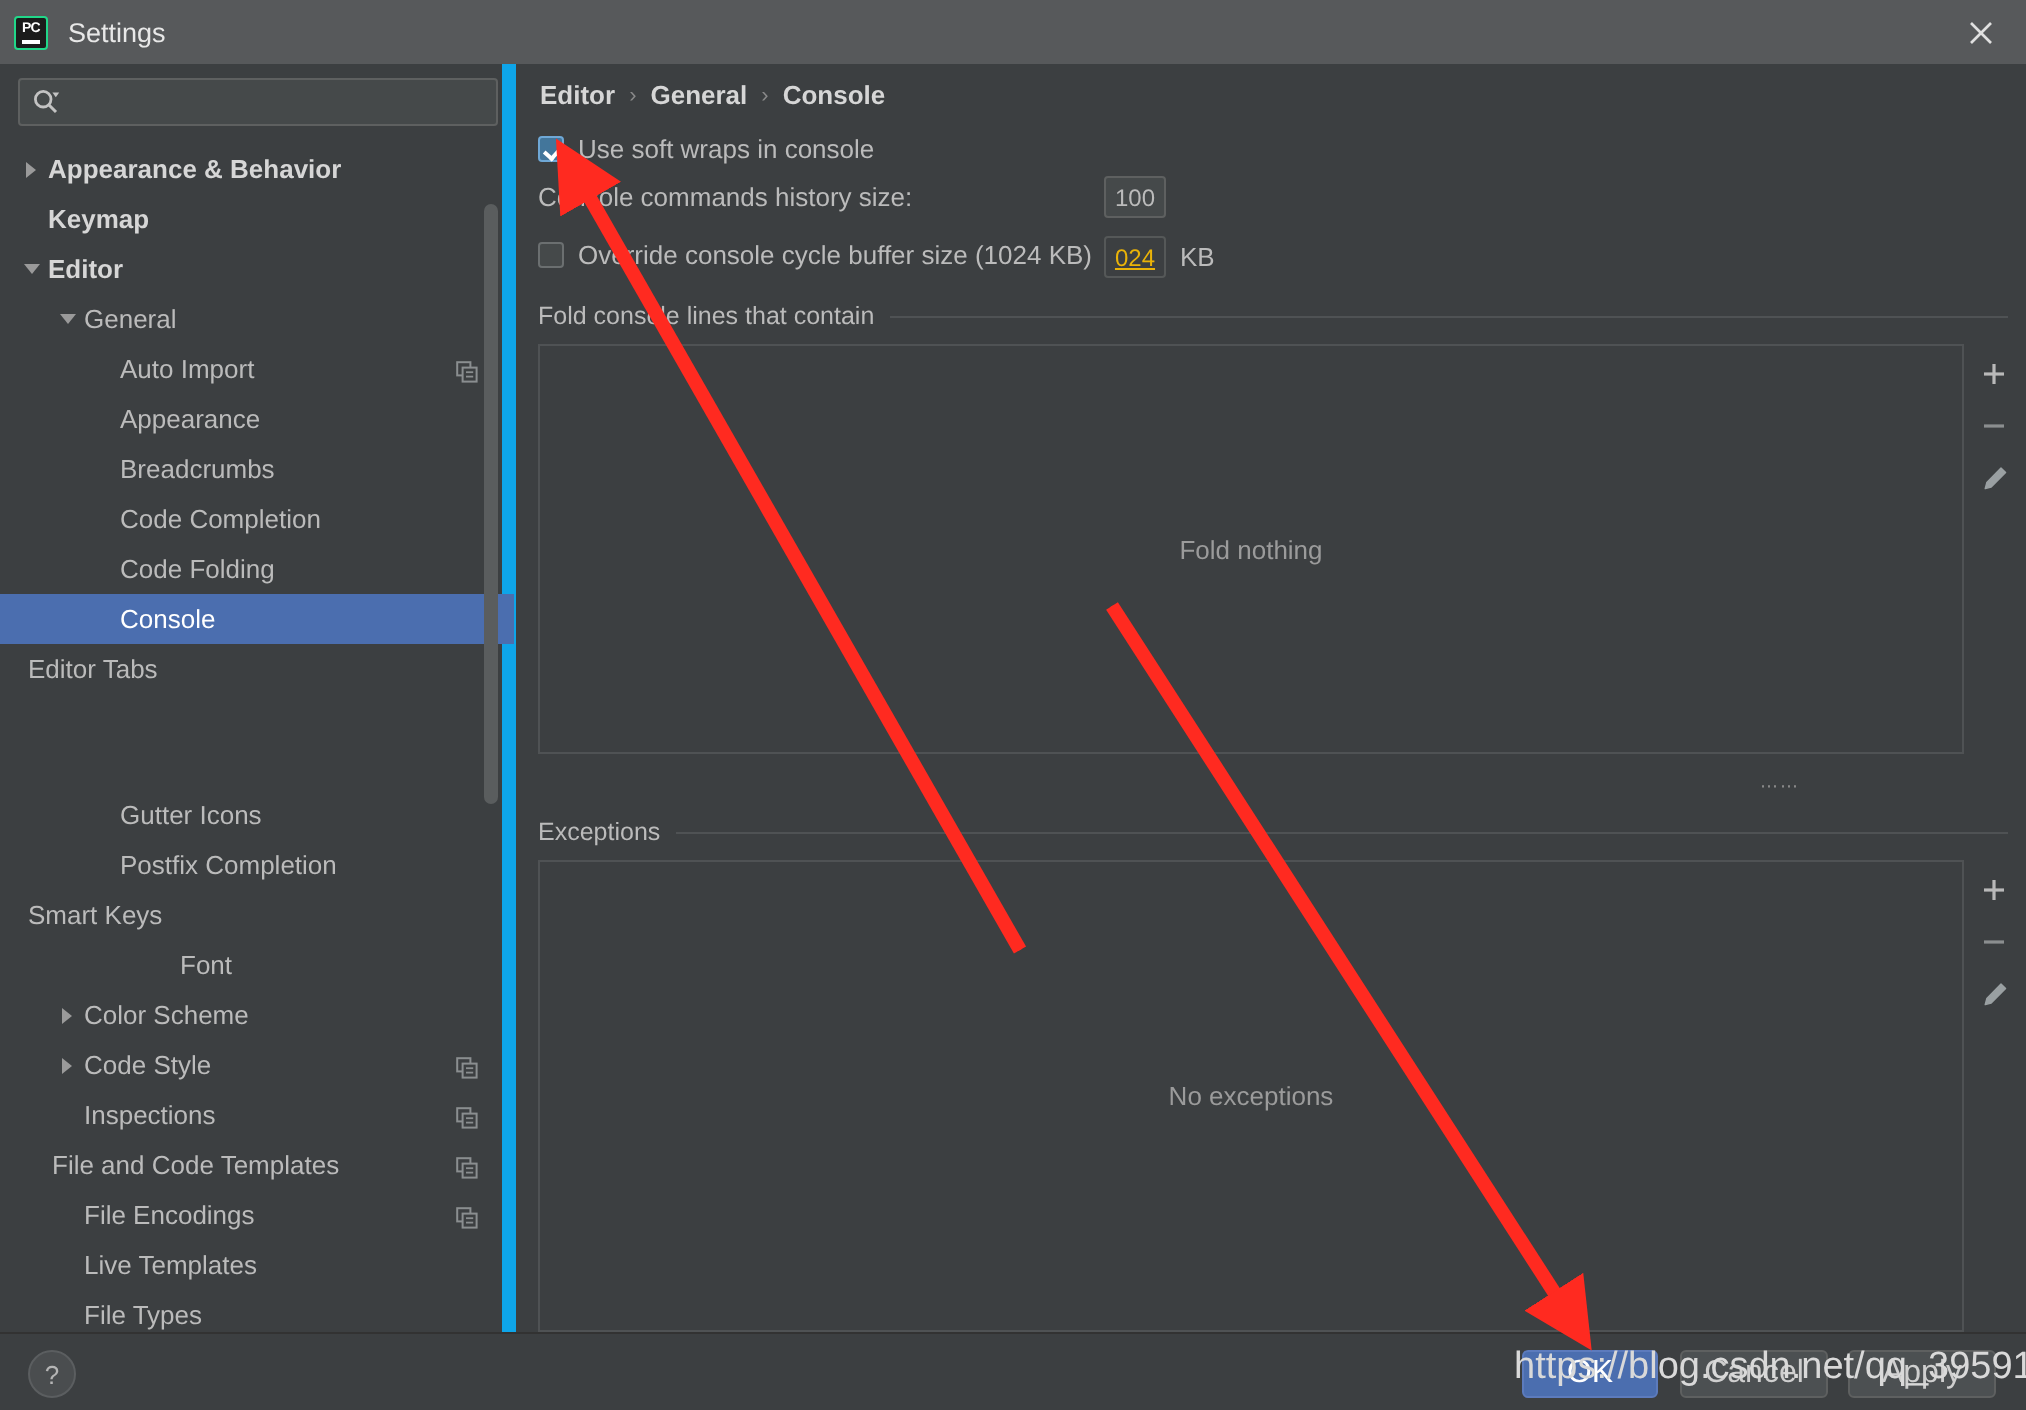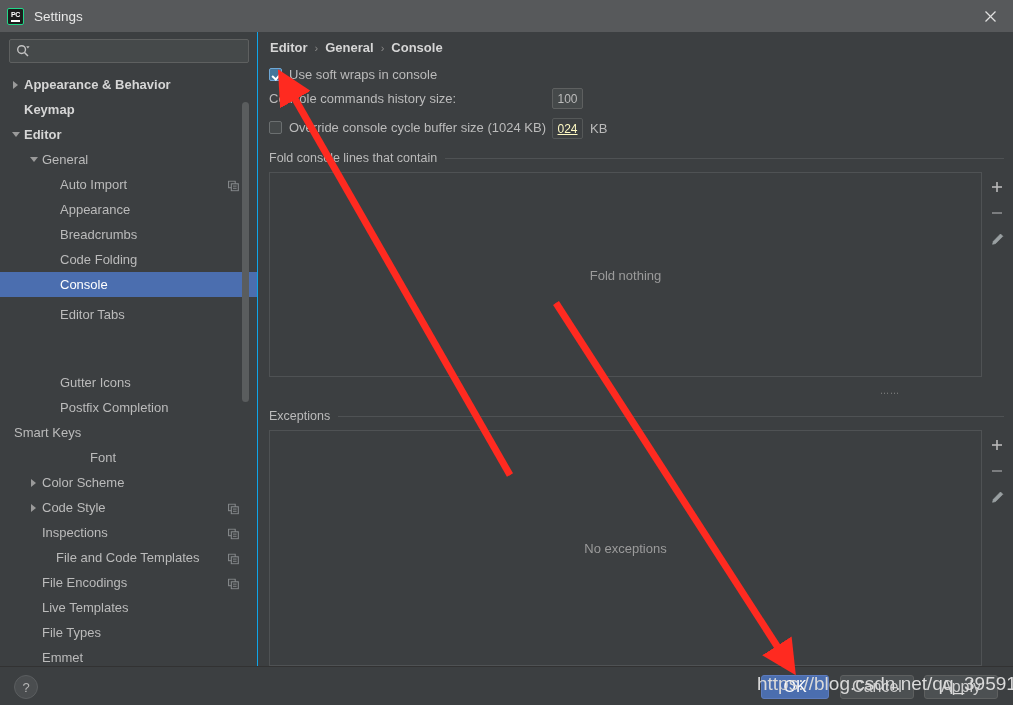--- a/index.html
+++ b/index.html
@@ -54,21 +54,21 @@
     display: flex; align-items: center; justify-content: center;
     color: #e0e0e0; font-size: 15px;
   }
   .close-btn svg { display:block; }
 
   
   .sidebar {
     position: absolute; left: 0; top: 32px;
     width: 258px; height: 634px;
     background: #3c3f41;
-    border-right: 1px solid #0ea5e9;
+    border-right: 7px solid #0ea5e9;
   }
   .search-wrap {
     position: absolute; left: 9px; top: 7px;
     width: 240px; height: 24px;
     background: #45494a;
     border: 1px solid #5e6060;
     border-radius: 2px;
     display: flex; align-items: center;
   }
   .search-icon { margin-left: 6px; display: flex; align-items: center; }
@@ -149,21 +149,21 @@
   .cb-label { margin-left: 7px; font-size: 13px; color: #bbbbbb; }
   .plain-label { font-size: 13px; color: #bbbbbb; }
 
   .numfield {
     width: 31px; height: 21px;
     background: #45494a; border: 1px solid #5e6060; border-radius: 2px;
     color: #bbbbbb; font-size: 12px;
     display: flex; align-items: center; justify-content: center;
     font-family: "Liberation Sans", sans-serif;
   }
-  .numfield.disabled { color: #fef9c3; background: #3c3f41; border-color: #555858; text-decoration: underline; }
+  .numfield.disabled { color: #eab308; background: #3c3f41; border-color: #555858; text-decoration: underline; }
 
   
   .group-title {
     position: absolute;
     display: flex; align-items: center; gap: 8px;
     font-size: 12.5px; color: #bbbbbb;
     width: 735px;
   }
   .group-title .line {
     flex: 1; height: 1px; background: #4f5254;
@@ -301,27 +301,31 @@
         <div class="tree-item" style="padding-left: 46px;">
           <span class="arrow none"></span>
           <span>Appearance</span>
         </div>
         <div class="tree-item" style="padding-left: 46px;">
           <span class="arrow none"></span>
           <span>Breadcrumbs</span>
         </div>
         <div class="tree-item" style="padding-left: 46px;">
           <span class="arrow none"></span>
+          <span>Code Completion</span>
+        </div>
+        <div class="tree-item" style="padding-left: 46px;">
+          <span class="arrow none"></span>
           <span>Code Folding</span>
         </div>
         <div class="tree-item selected" style="padding-left: 46px;">
           <span class="arrow none"></span>
           <span>Console</span>
         </div>
-        <div class="tree-item" style="padding-left: 46px; align-items: flex-end;">
+        <div class="tree-item" style="">
           <span class="arrow none"></span>
           <span>Editor Tabs</span>
         </div>
         <div class="tree-item" style="padding-left: 46px; margin-top: 48px;">
           <span class="arrow none"></span>
           <span>Gutter Icons</span>
         </div>
         <div class="tree-item" style="padding-left: 46px;">
           <span class="arrow none"></span>
           <span>Postfix Completion</span>
@@ -355,21 +359,21 @@
         <div class="tree-item" style="padding-left: 28px;">
           <span class="arrow none"></span>
           <span>Inspections</span>
           <span class="copy-icon"><svg width="11" height="11" viewBox="0 0 11 11">
               <rect x="0.6" y="0.6" width="6.6" height="6.6" fill="none" stroke="#8a8e90" stroke-width="1"></rect>
               <rect x="3.3" y="3.3" width="7" height="7" fill="#3c3f41" stroke="#8a8e90" stroke-width="1"></rect>
               <line x1="5" y1="5.6" x2="8.6" y2="5.6" stroke="#8a8e90" stroke-width="0.9"></line>
               <line x1="5" y1="7.8" x2="8.6" y2="7.8" stroke="#8a8e90" stroke-width="0.9"></line>
             </svg></span>
         </div>
-        <div class="tree-item" style="padding-left: 42px;">
+        <div class="tree-item" style="padding-left: 12px;">
           <span class="arrow none"></span>
           <span>File and Code Templates</span>
           <span class="copy-icon"><svg width="11" height="11" viewBox="0 0 11 11">
               <rect x="0.6" y="0.6" width="6.6" height="6.6" fill="none" stroke="#8a8e90" stroke-width="1"></rect>
               <rect x="3.3" y="3.3" width="7" height="7" fill="#3c3f41" stroke="#8a8e90" stroke-width="1"></rect>
               <line x1="5" y1="5.6" x2="8.6" y2="5.6" stroke="#8a8e90" stroke-width="0.9"></line>
               <line x1="5" y1="7.8" x2="8.6" y2="7.8" stroke="#8a8e90" stroke-width="0.9"></line>
             </svg></span>
         </div>
         <div class="tree-item" style="padding-left: 28px;">

